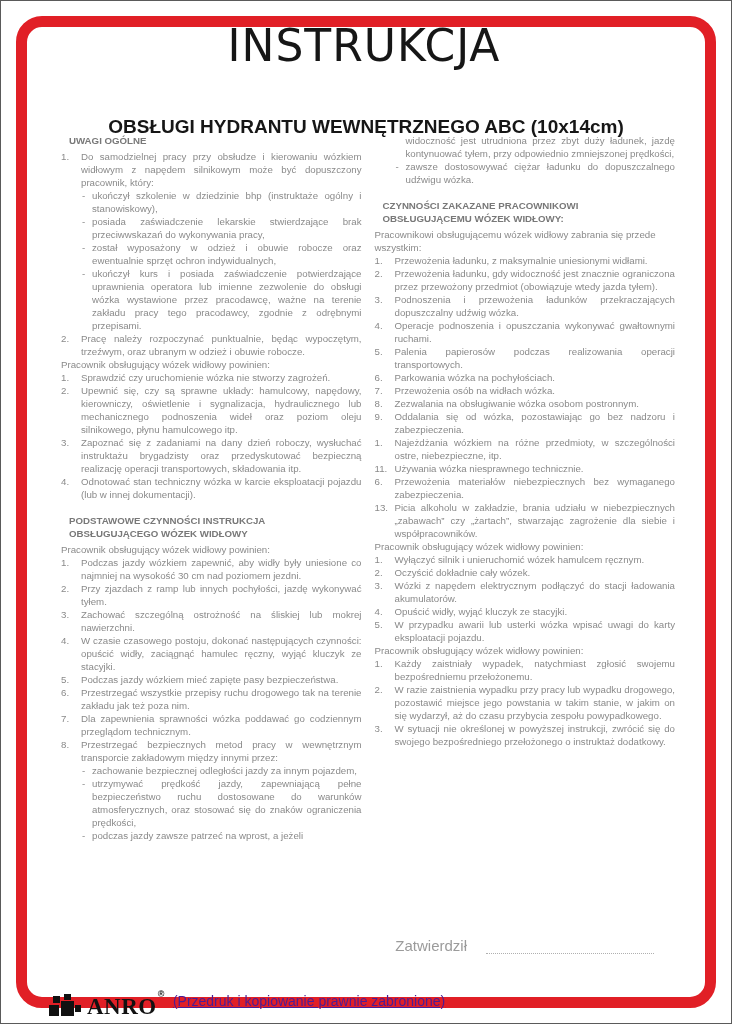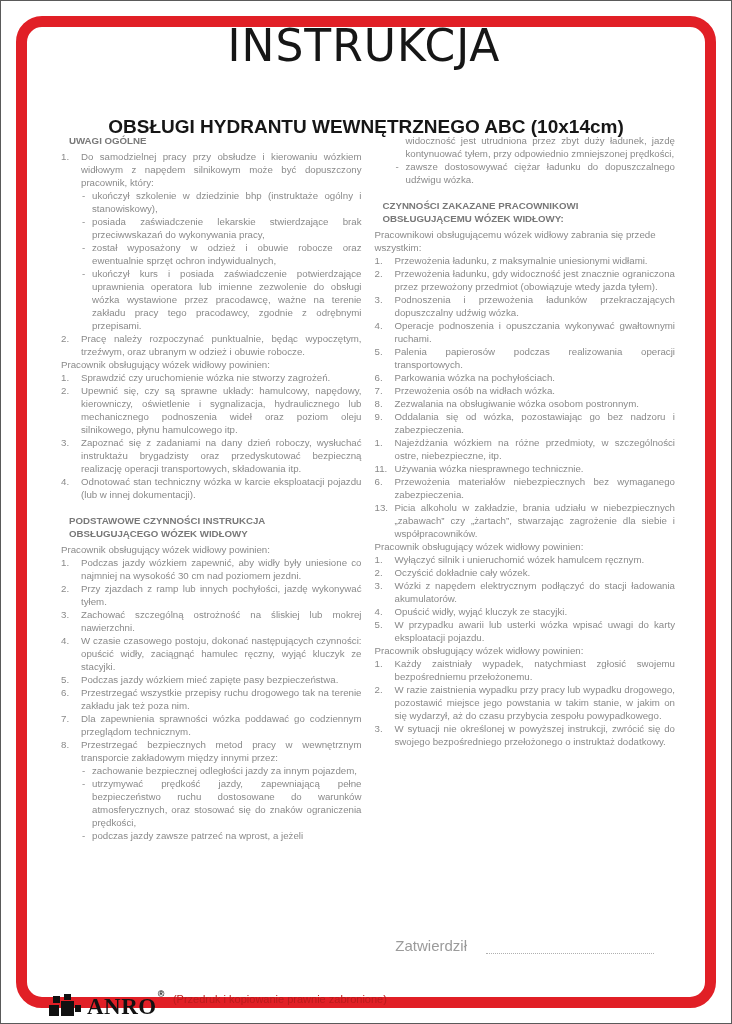--- a/index.html
+++ b/index.html
@@ -42,21 +42,21 @@
   }
   .approve-line{display:inline-block;width:168px;border-bottom:1px dotted #b0b0b0;height:12px;}
   .brand-row{
     position:absolute;left:48px;top:956px;display:flex;align-items:flex-start;gap:9px;color:#111;margin-top:36px;
   }
   .brand-mark{display:flex;align-items:center;gap:4px;}
   .brand-name{
     font-family:"Liberation Serif",serif;font-weight:bold;font-size:23px;letter-spacing:0.5px;
   }
   .brand-reg{font-size:9px;vertical-align:super;position:relative;top:-8px;left:1px;font-family:"Liberation Sans",sans-serif;}
-  .copyright{font-size:11px;color:#b91c1c;}
+  .copyright{font-size:14px;color:#4c1d95;text-decoration:underline;}
 </style>
 </head>
 <body>
 
 <div class="sheet">
   <div class="red-frame"></div>
 
   <div class="title">INSTRUKCJA</div>
   <div class="subtitle">OBSŁUGI HYDRANTU WEWNĘTRZNEGO ABC (10x14cm)</div>
 

